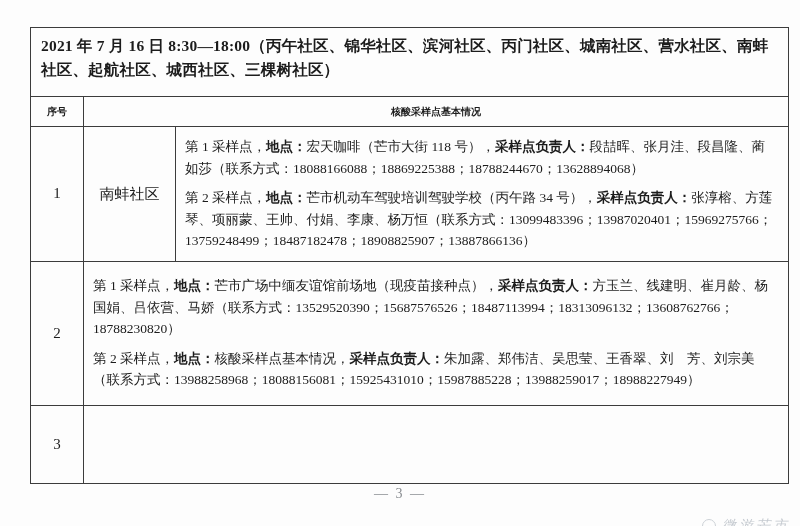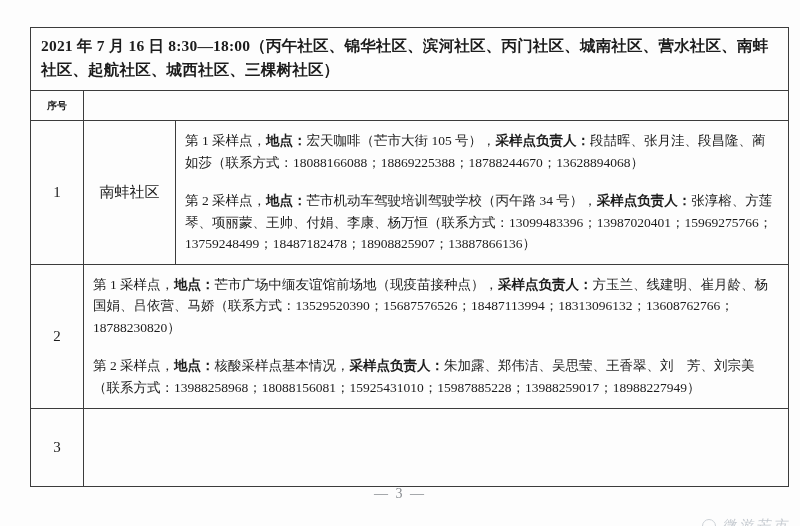--- a/index.html
+++ b/index.html
@@ -15,21 +15,21 @@
   .doc-table {
     position: absolute;
     left: 30px;
     top: 27px;
     width: 757px;
     border: 1px solid #3c3c3c;
     background: #fdfdfd;
   }
   .date-header {
     min-height: 44px;
-    padding: 6px 10px 8px 10px;
+    padding: 6px 10px 14px 10px;
     font-weight: bold;
     font-size: 15.5px;
     line-height: 24px;
     border-bottom: 1px solid #3c3c3c;
     letter-spacing: 0.2px;
   }
   .head-row {
     display: flex;
     border-bottom: 1px solid #3c3c3c;
     font-family: "Liberation Sans", "DejaVu Sans", sans-serif;
@@ -62,21 +62,21 @@
   .cell-detail {
     flex: 1;
     padding: 9px 10px 9px 9px;
     font-size: 13.5px;
     line-height: 21.5px;
     display: flex;
     flex-direction: column;
     justify-content: center;
   }
   .cell-detail p { margin: 0; }
-  .cell-detail p + p { margin-top: 17px; }
+  .cell-detail p + p { margin-top: 8px; }
   .row-1 { min-height: 133px; }
   .row-2 { min-height: 143px; }
   .row-3 { min-height: 77px; }
   .lbl {
     font-family: Liberation Serif, serif;
     font-weight: 700;
   }
   .page-num {
     position: absolute;
     left: 0;
@@ -115,27 +115,28 @@
 <body>
 
 <div class="page">
 
   <div class="doc-table">
 
     <div class="date-header">2021 年 7 月 16 日 8:30—18:00（丙午社区、锦华社区、滨河社区、丙门社区、城南社区、营水社区、南蚌社区、起航社区、城西社区、三棵树社区）</div>
 
     <div class="head-row">
       <div class="col-no">序号</div>
+      <div class="col-detail">核酸采样点基本情况</div>
     </div>
 
     <div class="t-row row-1">
       <div class="cell-no">1</div>
       <div class="cell-name">南蚌社区</div>
       <div class="cell-detail">
-        <p><span>第 1 采样点，</span><span class="lbl">地点：</span><span>宏天咖啡（芒市大街 105 号），</span><span class="lbl">采样点负责人：</span><span>段喆晖、张月洼、段昌隆、蔺如莎（联系方式：18088166088；18869225388；18788244670；13628894068）</span></p>
+        <p><span>第 1 采样点，</span><span class="lbl">地点：</span><span>宏天咖啡（芒市大街 118 号），</span><span class="lbl">采样点负责人：</span><span>段喆晖、张月洼、段昌隆、蔺如莎（联系方式：18088166088；18869225388；18788244670；13628894068）</span></p>
         <p><span>第 2 采样点，</span><span class="lbl">地点：</span><span>芒市机动车驾驶培训驾驶学校（丙午路 34 号），</span><span class="lbl">采样点负责人：</span><span>张淳榕、方莲琴、项丽蒙、王帅、付娟、李康、杨万恒（联系方式：13099483396；13987020401；15969275766；13759248499；18487182478；18908825907；13887866136）</span></p>
       </div>
     </div>
 
     <div class="t-row row-2">
       <div class="cell-no">2</div>
       <div class="cell-detail">
         <p><span>第 1 采样点，</span><span class="lbl">地点：</span><span>芒市广场中缅友谊馆前场地（现疫苗接种点），</span><span class="lbl">采样点负责人：</span><span>方玉兰、线建明、崔月龄、杨国娟、吕依营、马娇（联系方式：13529520390；15687576526；18487113994；18313096132；13608762766；18788230820）</span></p>
         <p><span>第 2 采样点，</span><span class="lbl">地点：</span><span>核酸采样点基本情况，</span><span class="lbl">采样点负责人：</span><span>朱加露、郑伟洁、吴思莹、王香翠、刘　芳、刘宗美（联系方式：13988258968；18088156081；15925431010；15987885228；13988259017；18988227949）</span></p>
       </div>

